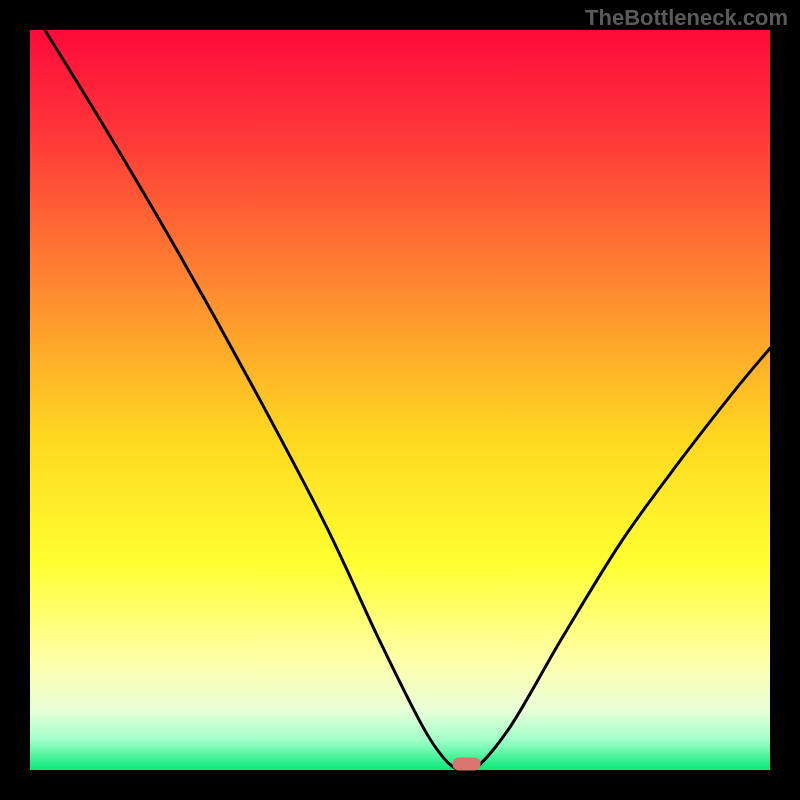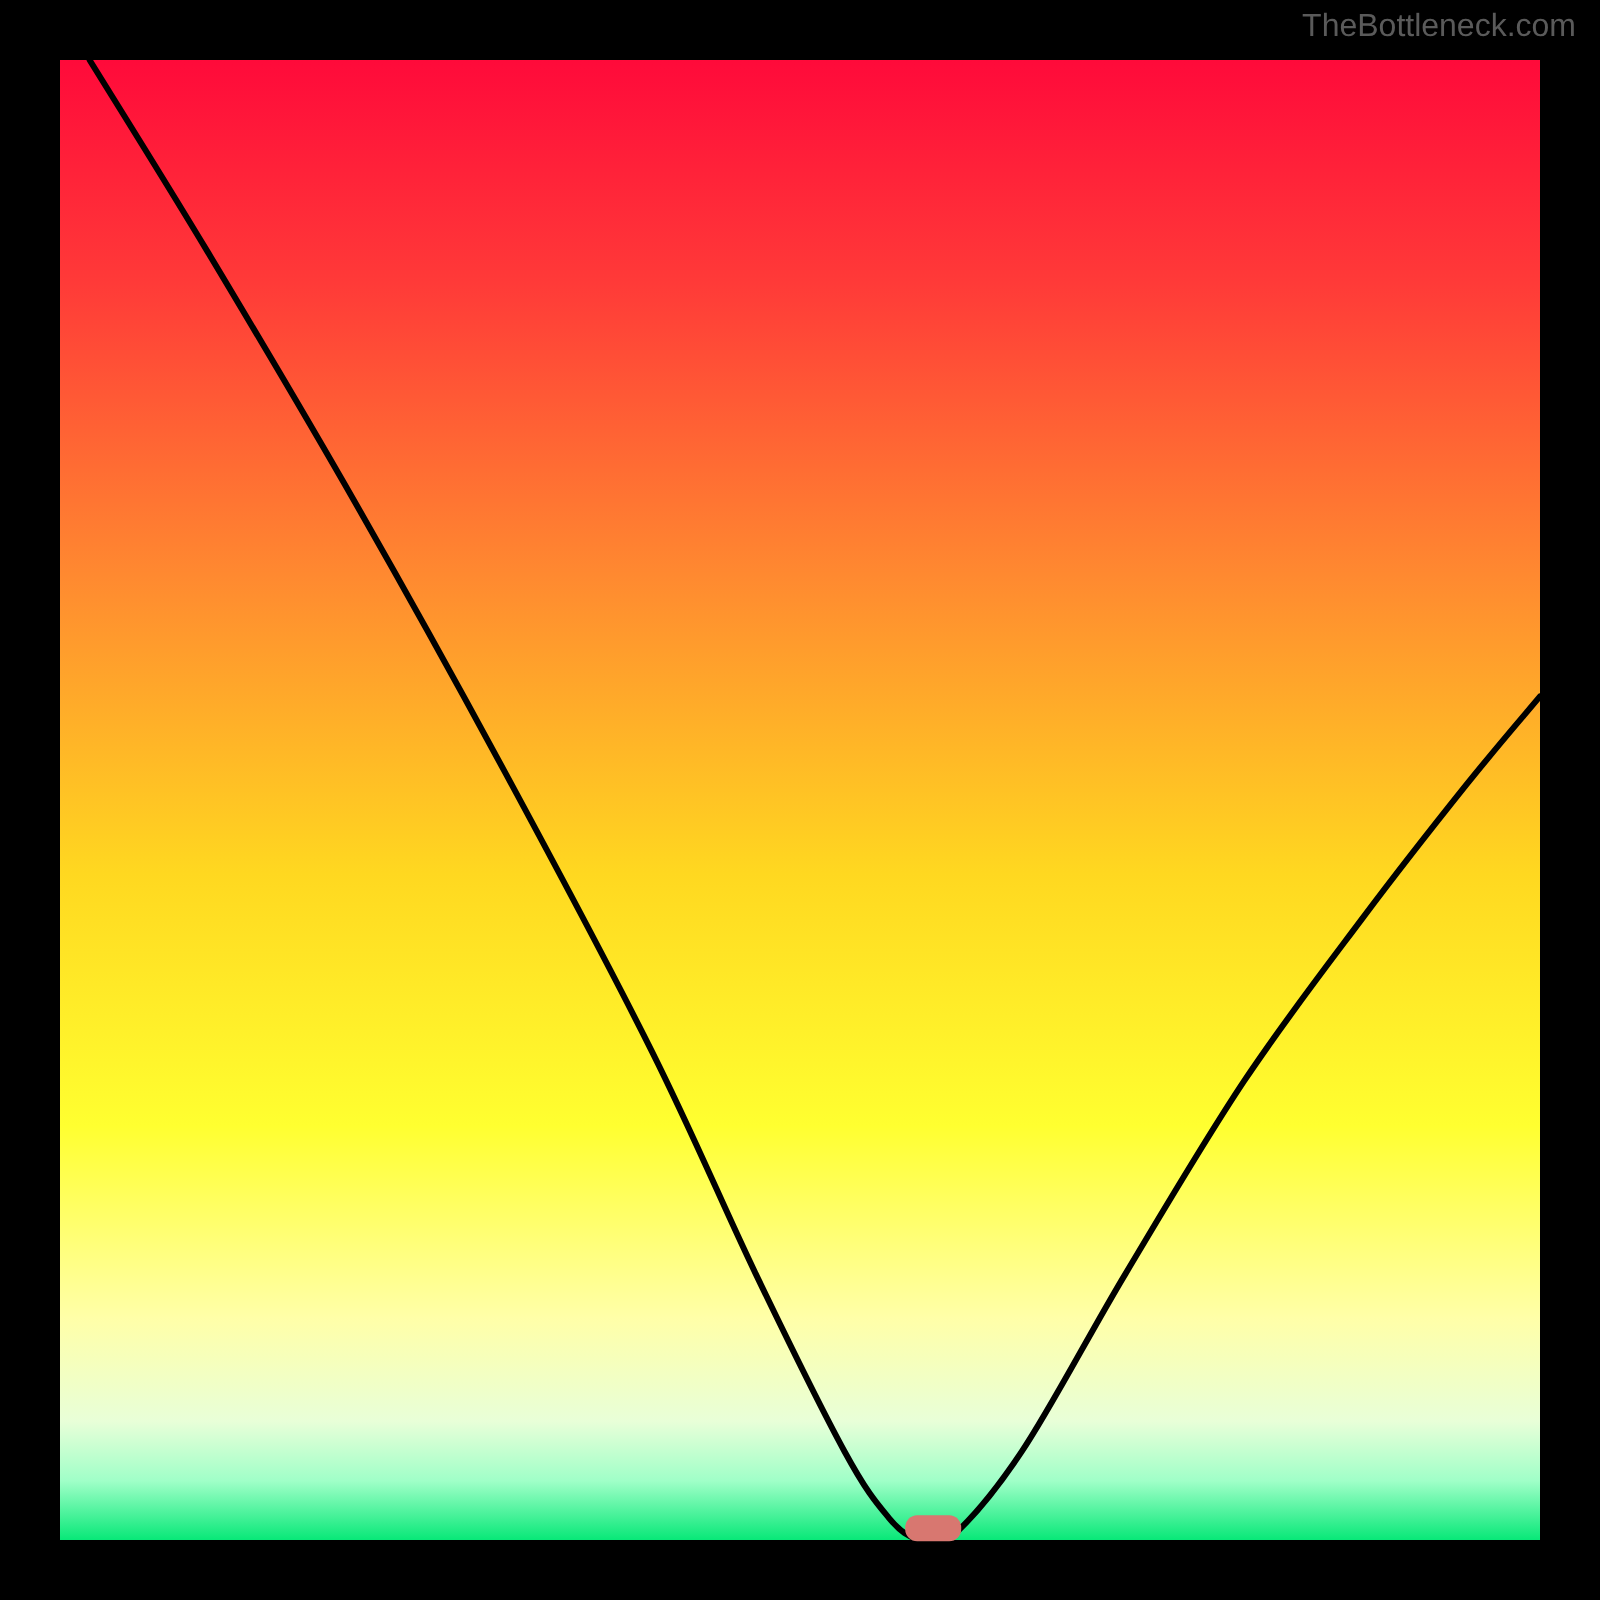--- a/index.html
+++ b/index.html
@@ -15,22 +15,22 @@
     width: 800px;
     height: 800px;
     background: #000;
   }
   .watermark {
     position: absolute;
     top: 5px;
     right: 12px;
     color: #5a5a5a;
     font-family: Arial, Helvetica, sans-serif;
-    font-size: 16px;
-    font-weight: 400;
+    font-size: 22px;
+    font-weight: 700;
     z-index: 10;
     letter-spacing: 0px;
   }
   svg {
     display: block;
   }
 </style>
 </head>
 <body>
 

